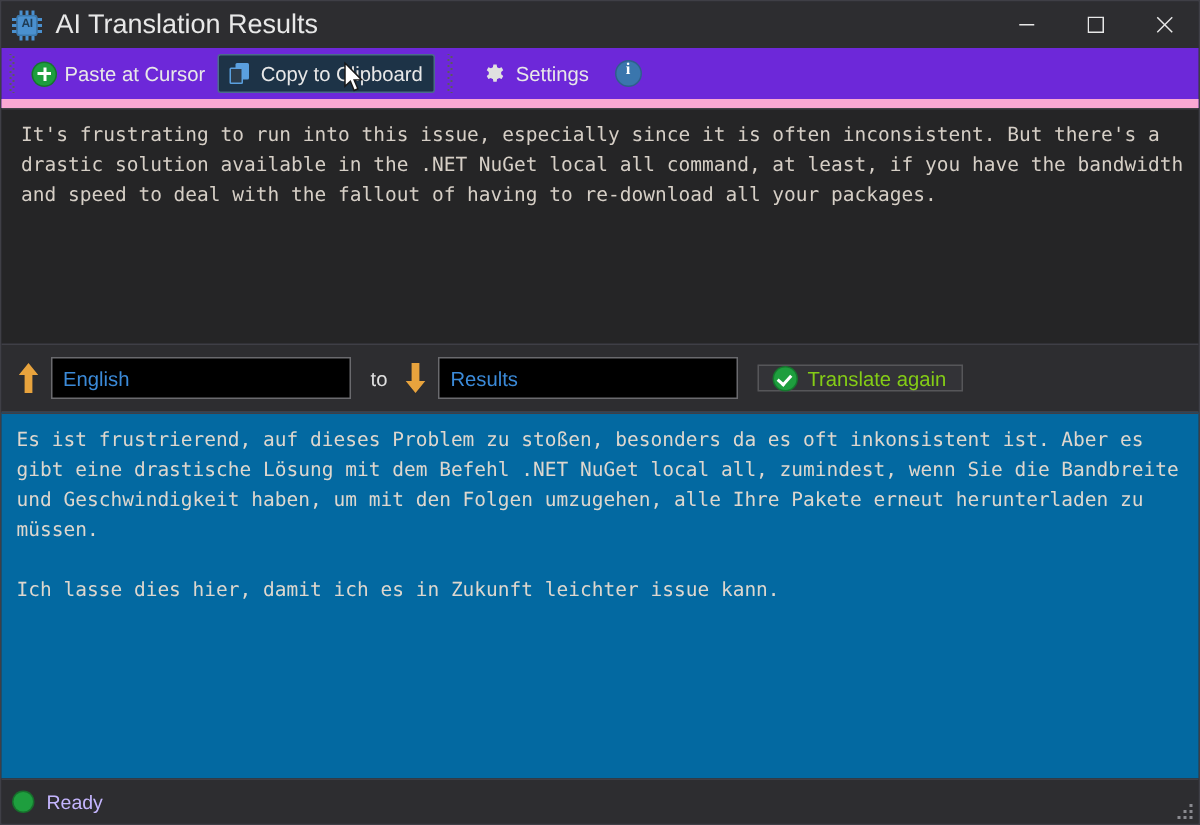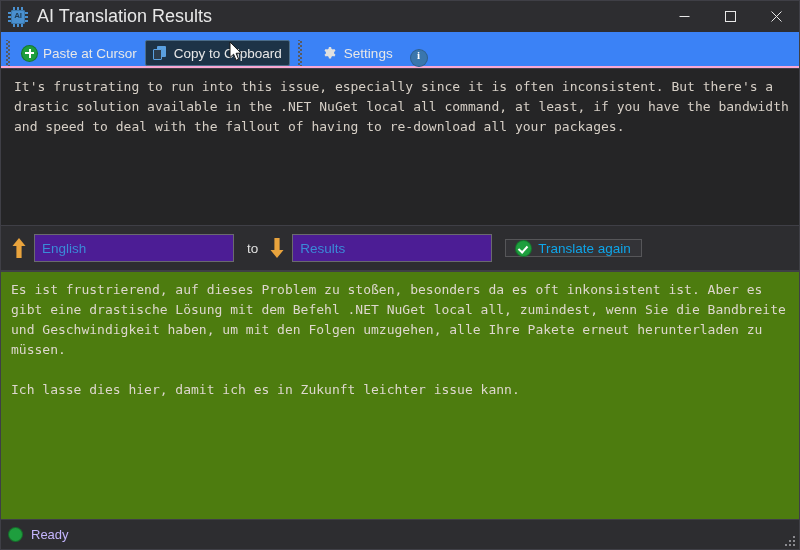--- a/index.html
+++ b/index.html
@@ -83,24 +83,24 @@
   .win-btn {
     width: 46px; height: 31px;
     display: flex; align-items: center; justify-content: center;
     color: #e8e8e8;
   }
   .win-btn svg { display:block; }
 
   
   .toolbar {
     height: 34px;
-    background: #3b82f6;
-    border-bottom: 2px solid #f9a8d4;
+    background: #6d28d9;
+    border-bottom: 6px solid #f9a8d4;
     display: flex;
-    align-items: flex-end;
+    align-items: center;
     flex: 0 0 auto;
     padding: 0;
   }
   .grip {
     width: 8px; height: 26px;
     margin: 0 2px 0 3px;
     flex: 0 0 auto;
     background-image:
       radial-gradient(#5a5a5f 0.8px, transparent 0.9px),
       radial-gradient(#5a5a5f 0.8px, transparent 0.9px);
@@ -215,21 +215,21 @@
     padding: 0 9px;
     box-sizing: border-box;
     gap: 0;
   }
   .arrow-up, .arrow-down {
     width: 18px; height: 26px; flex: 0 0 auto;
     display:flex; align-items:center; justify-content:center;
   }
   .lang-field {
     height: 28px;
-    background: #4c1d95;
+    background: #000000;
     border: 1px solid #6a6a6e;
     box-sizing: border-box;
     display: flex; align-items: center;
     padding: 0 7px;
     color: #3b8ad8;
     font-size: 13.5px;
   }
   .lang-field.src { width: 200px; margin-left: 6px; }
   .lang-field.dst { width: 200px; margin-left: 6px; }
   .to-label {
@@ -237,37 +237,37 @@
     margin: 0 10px 0 13px; flex:0 0 auto;
   }
   .translate-btn {
     margin-left: 13px;
     height: 18px;
     background: #333337;
     border: 1px solid #565659;
     box-sizing: border-box;
     display: flex; align-items: center; gap: 7px;
     padding: 0 10px;
-    color: #0ea5e9; font-size: 13.5px;
+    color: #84cc16; font-size: 13.5px;
     white-space: nowrap;
   }
   .icon-check {
     width: 15px; height: 15px; border-radius: 50%;
     background: #1e9e3e; flex:0 0 auto; position:relative;
     box-shadow: 0 0 0 1px #15762d;
   }
   .icon-check::after {
     content:""; position:absolute;
     left:4px; top:3px; width:4px; height:7px;
     border: solid #fff; border-width: 0 2px 2px 0;
     transform: rotate(42deg);
   }
 
   .result-panel {
-    background: #4d7c0f;
+    background: #0369a1;
     border-top: 1px solid #3f3f46;
     flex: 1 1 auto;
     overflow: hidden;
     padding: 8px 10px 0 10px;
     box-sizing: border-box;
   }
   .result-panel .mono { color: #ded7ce; }
 
   
   .statusbar {

